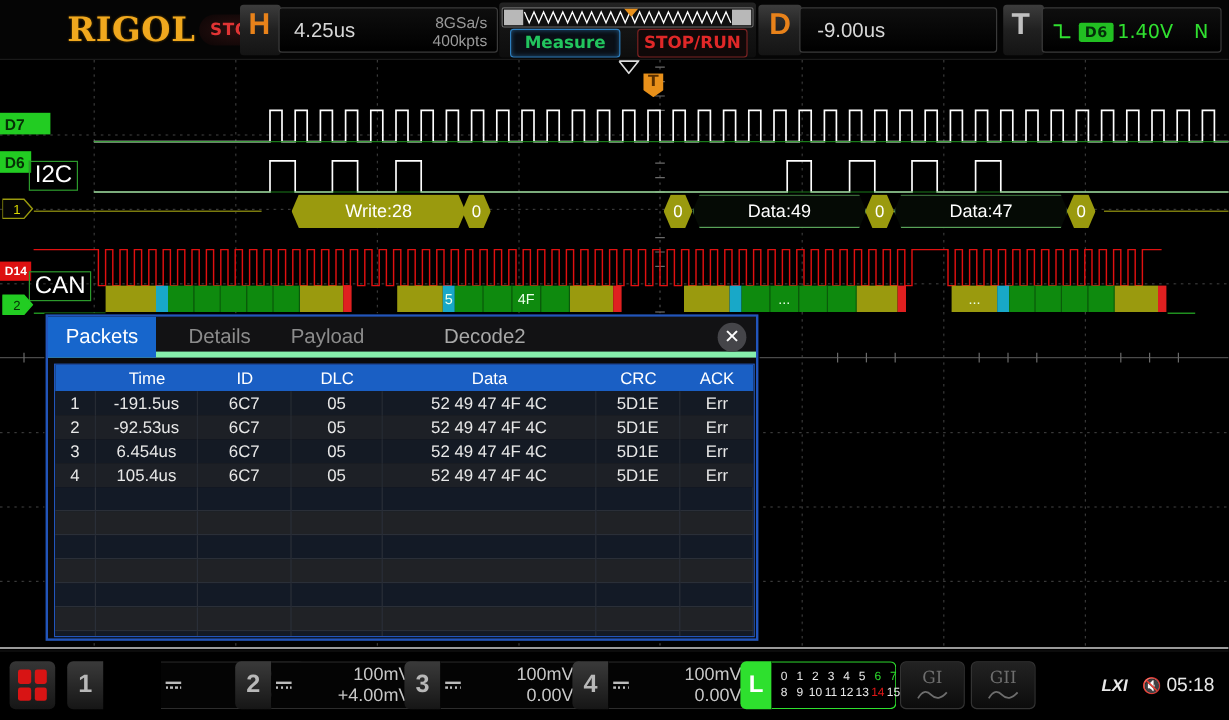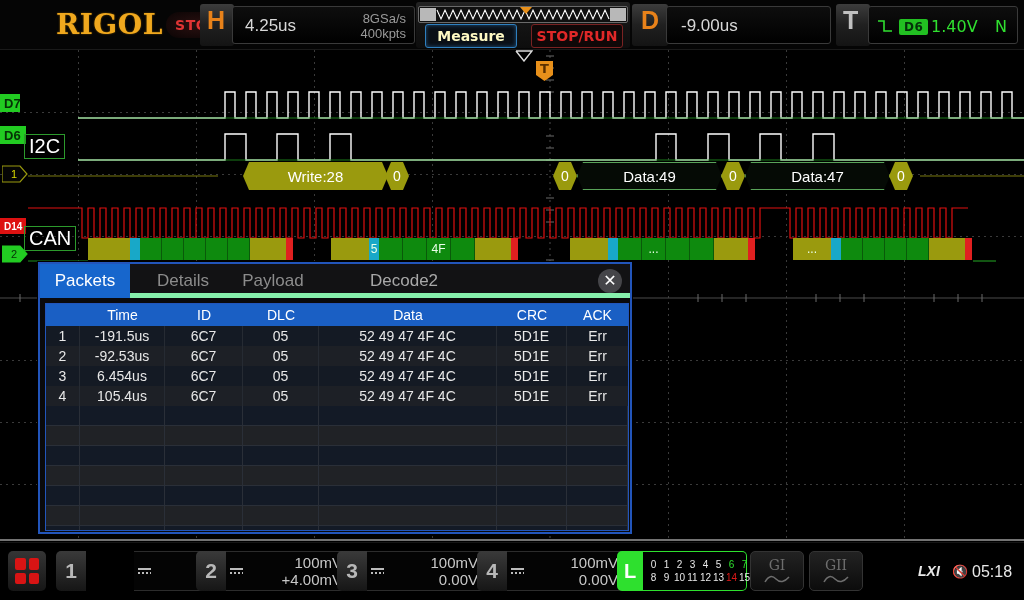--- a/index.html
+++ b/index.html
@@ -64,21 +64,21 @@
   .membar .zig { position: absolute; left: 0; top: 0; width: 210px; height: 15px; }
   .membar .endcap { position: absolute; top: 1px; width: 16px; height: 13px; background: #b8b8b8; }
   .membar .tri {
     position: absolute; left: 101px; top: 0px;
     width: 0; height: 0; border-left: 6px solid transparent;
     border-right: 6px solid transparent; border-top: 7px solid #e8901a;
   }
   .btn-measure {
     position: absolute; left: 425px; top: 24px; width: 92px; height: 24px;
     background: #0a0f16; border: 1px solid #2e7fbf; border-radius: 3px;
-    color: #fef9c3; font-size: 14px; font-weight: bold;
+    color: #22c55e; font-size: 14px; font-weight: bold;
     display: flex; align-items: center; justify-content: center;
     box-shadow: 0 0 4px rgba(46,127,191,.6) inset;
   }
   .btn-stoprun {
     position: absolute; left: 531px; top: 24px; width: 92px; height: 24px;
     background: #100808; border: 1px solid #7a2222; border-radius: 3px;
     color: #e02828; font-size: 14px; font-weight: bold;
     display: flex; align-items: center; justify-content: center;
   }
   .d6-chip {
@@ -384,21 +384,21 @@
         <line x1="0" y1="30" x2="946" y2="30"></line>
       </g>
       <g stroke="#ffffff" stroke-width="1.4" fill="none">
         <polyline points="0,72 147,72 147,46 168,46 168,72 199,72 199,46 220,46 220,72 252,72 252,46 273,46 273,72 578,72 578,46 598,46 598,72 630,72 630,46 651,46 651,72 682,72 682,46 703,46 703,72 735,72 735,46 756,46 756,72 946,72"></polyline>
       </g>
       <g stroke="#1f8f1f" stroke-width="1" fill="none" opacity=".85">
         <line x1="0" y1="72" x2="946" y2="72"></line>
       </g>
     </svg>
 
-    <div class="chan-tag tag-green" style="left:0px;top:44px;width:20px;height:18px;">D7</div>
+    <div class="chan-tag tag-green" style="left:0px;top:44px;width:42px;height:18px;">D7</div>
     <div class="chan-tag tag-green" style="left:0px;top:76px;width:26px;height:18px;">D6</div>
     <div class="label-box" style="left:24px;top:84px;">I2C</div>
 
     <svg style="position:absolute;left:2px;top:115px;" width="26" height="18">
       <polygon points="0,1 18,1 25,9 18,17 0,17" fill="#050505" stroke="#9a9a0e" stroke-width="1.2"></polygon>
       <text x="9" y="13" font-size="11" fill="#d8d800" font-family="Liberation Sans">1</text>
     </svg>
 
     <div class="chan-tag tag-red" style="left:0px;top:168px;width:26px;height:16px;">D14</div>
     <div class="label-box" style="left:24px;top:176px;">CAN</div>

